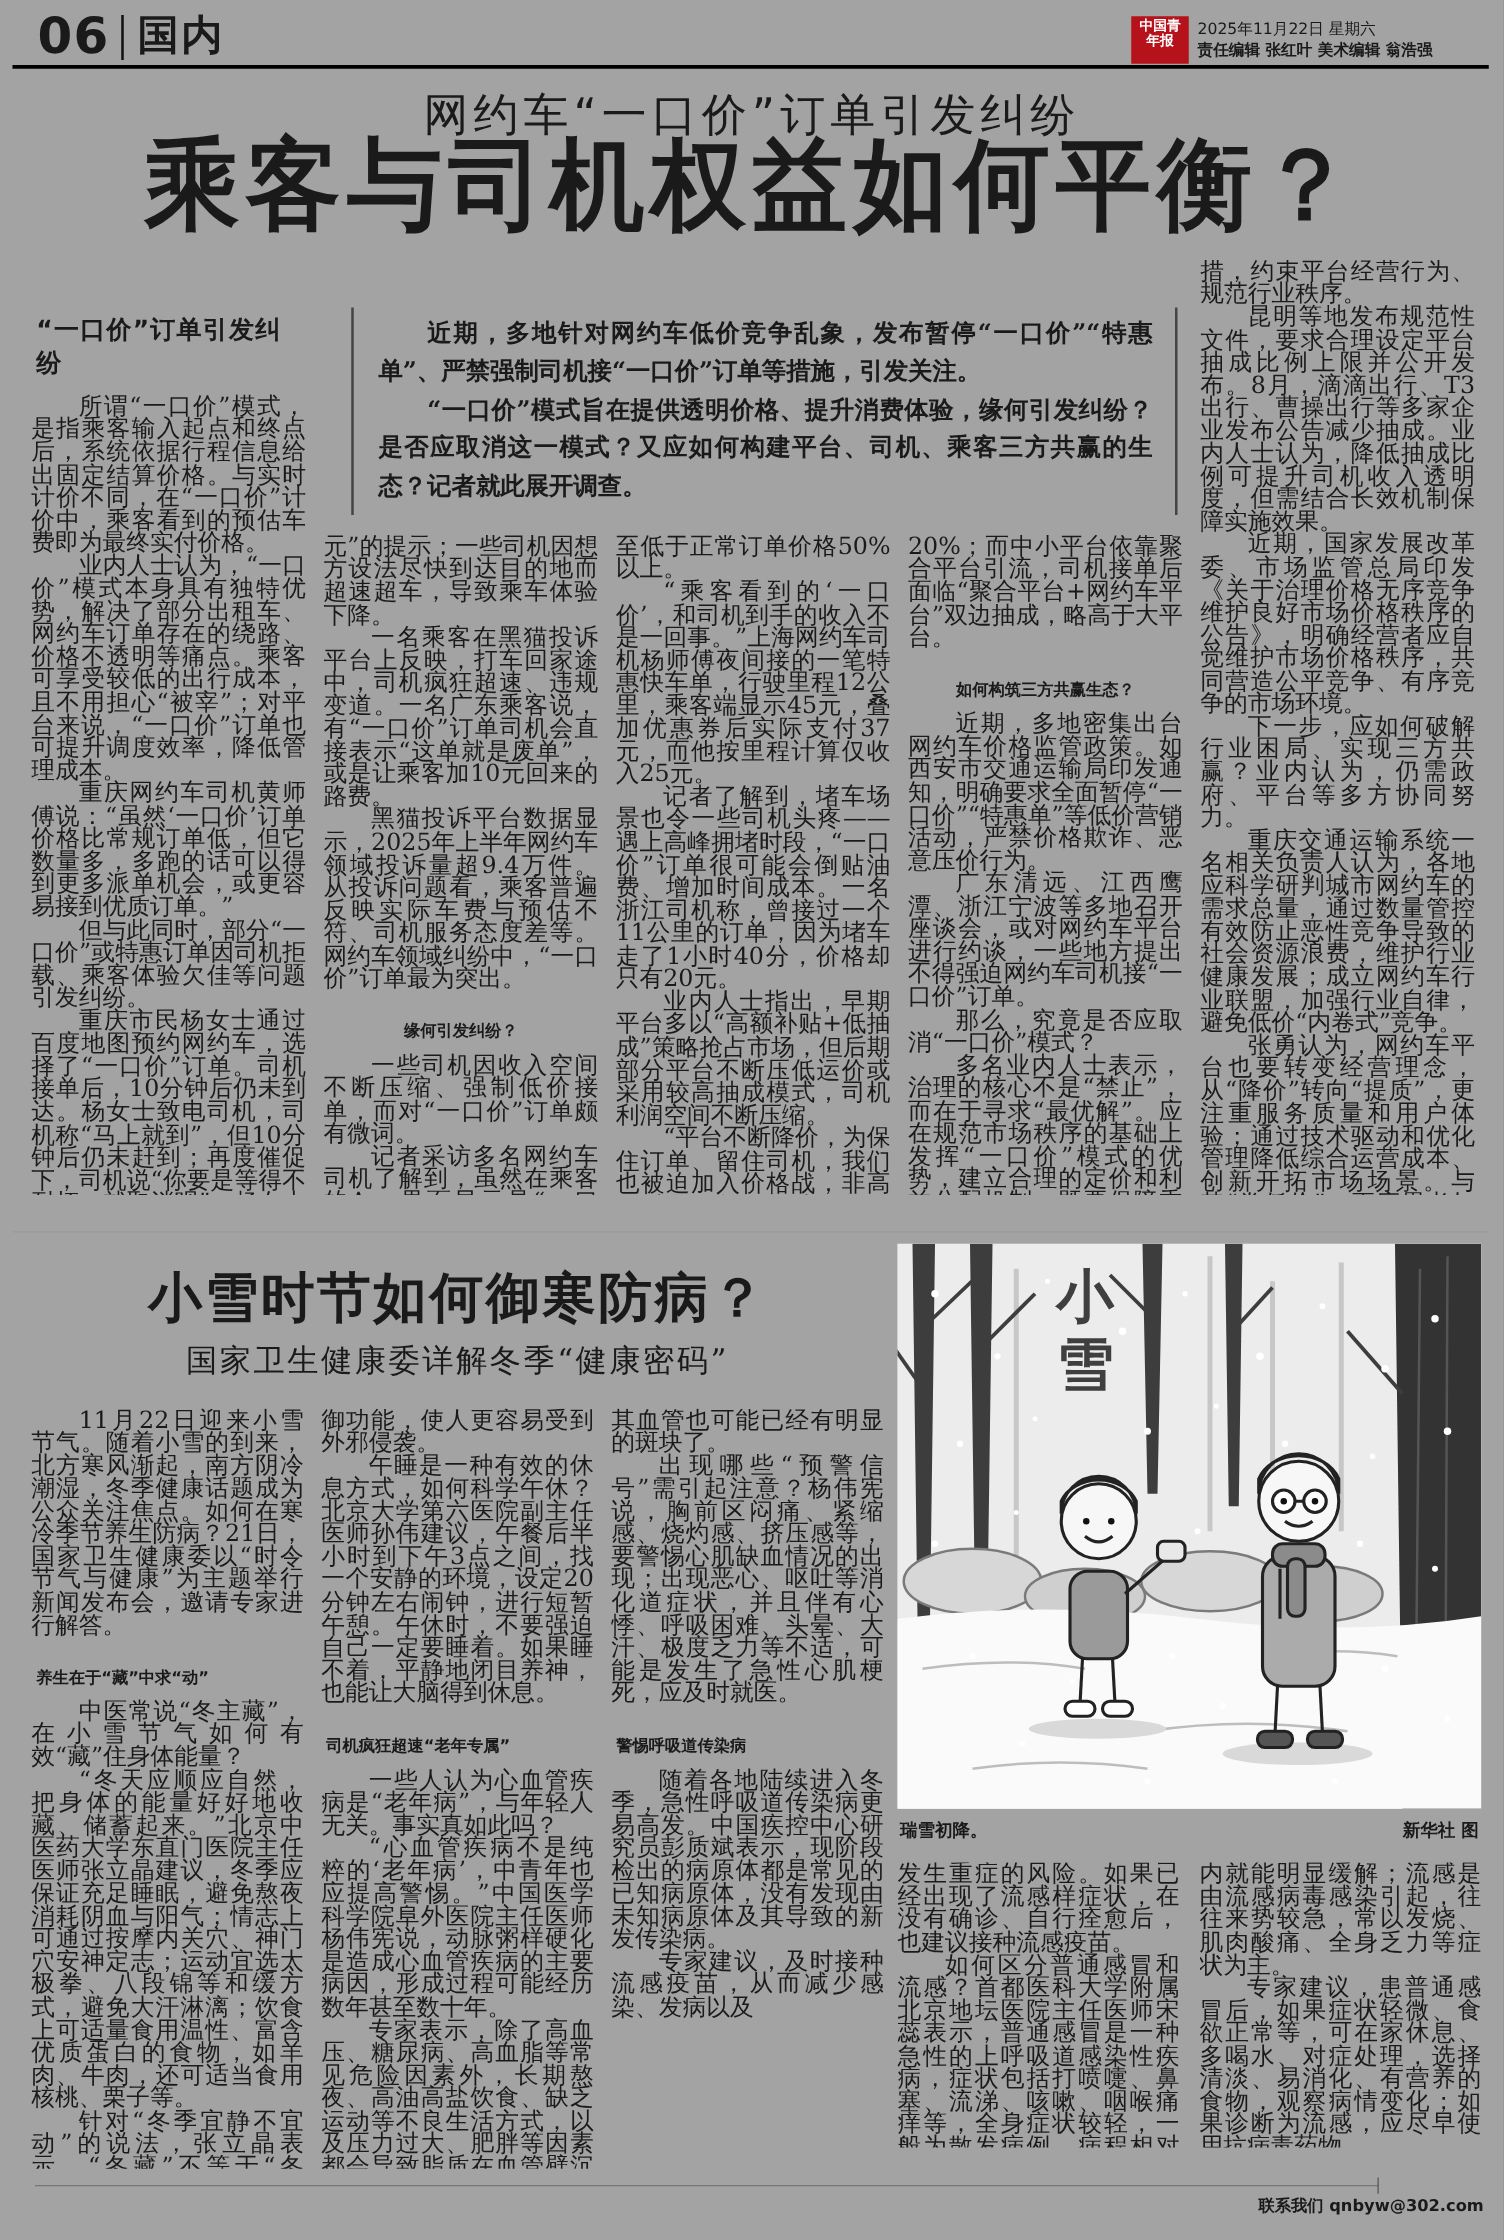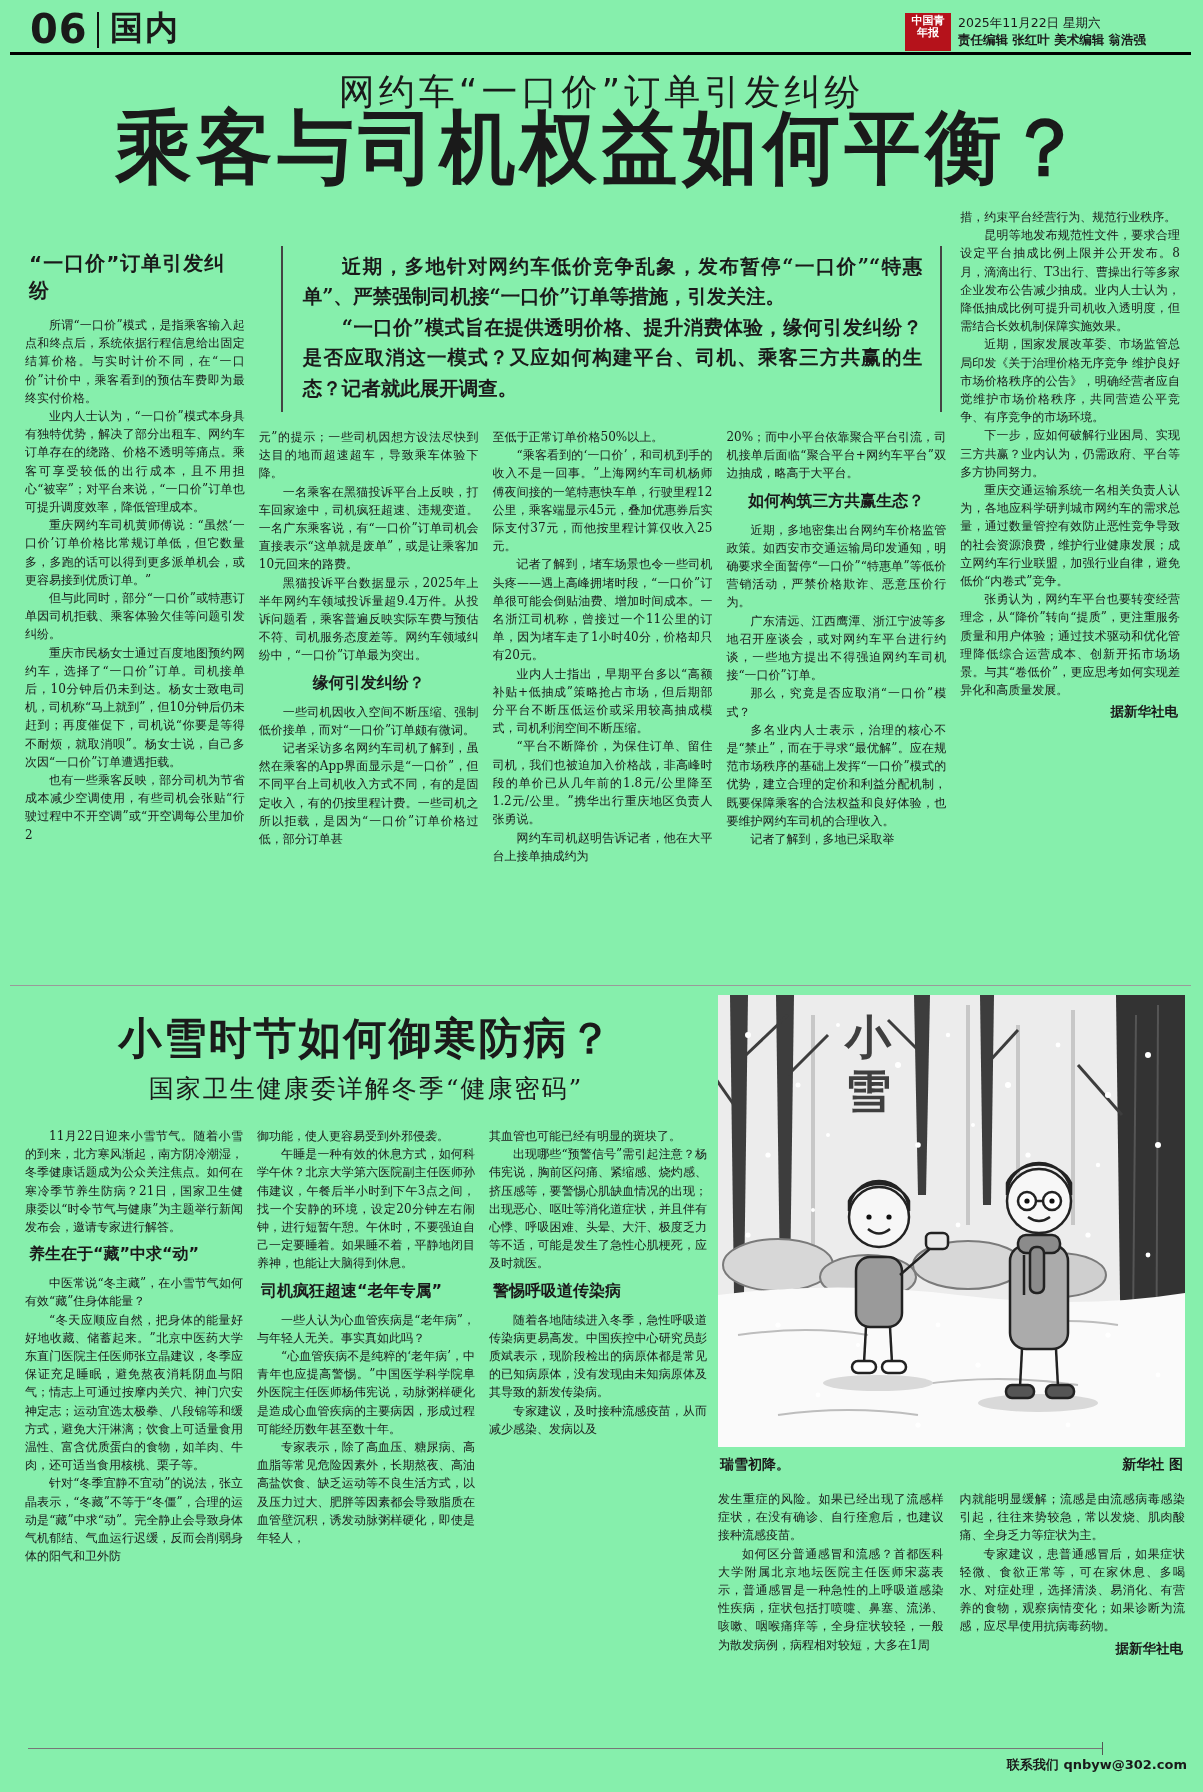--- a/index.html
+++ b/index.html
@@ -1,18 +1,18 @@
 <!DOCTYPE html>
 <html><head>
 <meta charset="utf-8">
 <style>
   html,body { margin:0; padding:0; background:#888; }
   .page {
     position:relative; width:1203px; height:1792px; margin:0 auto;
-    background:#86efac; color:#1a1a1a; overflow:hidden;
+    background:#a3a3a3; color:#1a1a1a; overflow:hidden;
     font-family:"DejaVu Serif","Liberation Serif",serif;
   }
   
   .pagenum { position:absolute; left:30px; top:6px; font-size:40px; font-weight:800;
     font-family:"DejaVu Sans","Liberation Sans",sans-serif; letter-spacing:1px; }
   .head-divider { position:absolute; left:97px; top:12px; width:2px; height:36px; background:#111; }
   .section-name { position:absolute; left:110px; top:6px; font-size:33px; font-weight:800;
     font-family:"DejaVu Sans","Liberation Sans",sans-serif; letter-spacing:2px; }
   .masthead { position:absolute; left:905px; top:13px; width:46px; height:38px; background:#b5121b;
     color:#fff; font-size:11px; font-weight:700; line-height:1.1; padding:2px 3px; box-sizing:border-box;
@@ -32,25 +32,25 @@
   
   .art1 { position:absolute; left:25px; top:208px; width:1155px; height:748px;
     display:grid; grid-template-columns:repeat(5,1fr); grid-column-gap:14px; }
   .col { overflow:hidden; height:100%; }
   .mid { grid-column:2/5; display:flex; flex-direction:column; overflow:hidden; }
   .introbox { margin:38px 4px 0 22px; border-left:2px solid #444; border-right:2px solid #444;
     padding:6px 18px 8px 20px; font-size:19.5px; font-weight:700; line-height:1.56; text-align:justify; }
   .introbox p { margin:0; text-indent:2em; }
   .inner3 { display:grid; grid-template-columns:repeat(3,1fr); grid-column-gap:14px;
     margin-top:16px; flex:1; overflow:hidden; }
-  .para { margin:0; font-size:12px; line-height:18.2px; text-align:justify; text-indent:2em; }
+  .para { margin:0; font-size:19px; line-height:18.2px; text-align:justify; text-indent:2em; }
   .para.ni { text-indent:0; }
   .colhead { margin:42px 0 12px 4px; font-size:20px; font-weight:800; letter-spacing:1px;
     font-family:"DejaVu Sans","Liberation Sans",sans-serif; }
-  .subhead { margin:8px 0 9px; font-size:16px; font-weight:800; text-align:center;
+  .subhead { margin:24px 0 9px; font-size:13px; font-weight:800; text-align:center;
     font-family:"DejaVu Sans","Liberation Sans",sans-serif; }
   .byline { margin:4px 2px 0 0; font-size:13.5px; font-weight:800; text-align:right;
     font-family:"DejaVu Sans","Liberation Sans",sans-serif; }
   
   .art-divider { position:absolute; left:10px; right:12px; top:985px; height:1px; background:#9a9a9a; }
   
   .art2-left { position:absolute; left:25px; top:1002px; width:682px; }
   .a2-title { text-align:center; font-size:43px; font-weight:900; letter-spacing:2px; margin:8px 0 4px;
     font-family:Liberation Serif, serif; }
   .a2-subtitle { text-align:center; font-size:25px; font-weight:500; letter-spacing:2px; margin:2px 0 0; }

